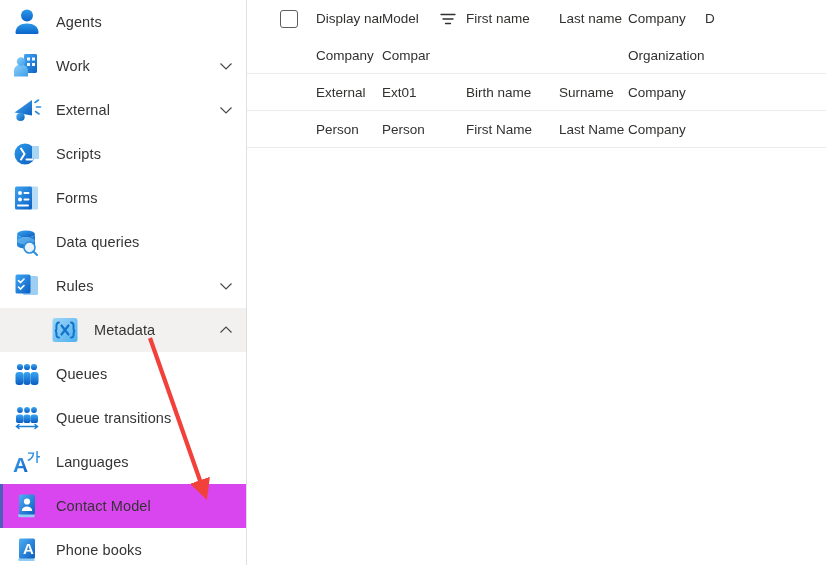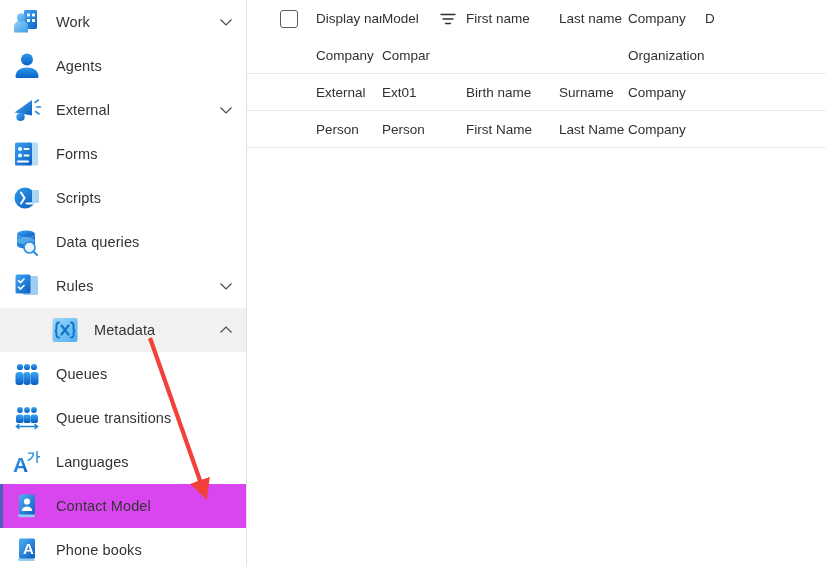--- a/index.html
+++ b/index.html
@@ -133,20 +133,37 @@
 <body>
 
 <div id="app">
 
   <nav id="sidebar">
 
     <div class="nav-item">
       <span class="nav-icon">
         <svg viewBox="0 0 34 34">
           <defs>
+            <linearGradient id="gA" x1="0" y1="0" x2="0" y2="1">
+              <stop offset="0" stop-color="#2b9ae8"></stop>
+                <stop offset="1" stop-color="#0a63c9"></stop>
+            </linearGradient>
+          </defs>
+          <circle cx="17" cy="10.5" r="6" fill="url(#gA)"></circle>
+          <path d="M5.5 27.5c0-5.8 5.1-9 11.5-9s11.5 3.2 11.5 9c0 1-0.6 1.6-1.6 1.6H7.1c-1 0-1.6-0.6-1.6-1.6z" fill="url(#gA)"></path>
+        </svg>
+      </span>
+      <span class="nav-label">Agents</span>
+      <span class="chev"></span>
+    </div>
+
+    <div class="nav-item">
+      <span class="nav-icon">
+        <svg viewBox="0 0 34 34">
+          <defs>
             <linearGradient id="gW" x1="0" y1="0" x2="1" y2="1">
               <stop offset="0" stop-color="#41a5f5"></stop>
                 <stop offset="1" stop-color="#0d62c4"></stop>
             </linearGradient>
             <linearGradient id="gW2" x1="0" y1="0" x2="1" y2="1">
               <stop offset="0" stop-color="#8fd0f7"></stop>
                 <stop offset="1" stop-color="#3d9ee8"></stop>
             </linearGradient>
           </defs>
           <rect x="14" y="5" width="13" height="19" rx="1.4" fill="url(#gW)"></rect>
@@ -163,53 +180,54 @@
         <svg viewBox="0 0 16 16" width="16" height="16">
             <path d="M2.5 5.5L8 11l5.5-5.5" fill="none" stroke="#4a4a4a" stroke-width="1.2"></path>
           </svg>
       </span>
     </div>
 
     <div class="nav-item">
       <span class="nav-icon">
         <svg viewBox="0 0 34 34">
           <defs>
-            <linearGradient id="gA" x1="0" y1="0" x2="0" y2="1">
-              <stop offset="0" stop-color="#2b9ae8"></stop>
-                <stop offset="1" stop-color="#0a63c9"></stop>
-            </linearGradient>
-          </defs>
-          <circle cx="17" cy="10.5" r="6" fill="url(#gA)"></circle>
-          <path d="M5.5 27.5c0-5.8 5.1-9 11.5-9s11.5 3.2 11.5 9c0 1-0.6 1.6-1.6 1.6H7.1c-1 0-1.6-0.6-1.6-1.6z" fill="url(#gA)"></path>
-        </svg>
-      </span>
-      <span class="nav-label">Agents</span>
-      <span class="chev"></span>
-    </div>
-
-    <div class="nav-item">
-      <span class="nav-icon">
-        <svg viewBox="0 0 34 34">
-          <defs>
             <linearGradient id="gC" x1="0" y1="0" x2="1" y2="1">
               <stop offset="0" stop-color="#4aadf0"></stop>
                 <stop offset="1" stop-color="#0c60c2"></stop>
             </linearGradient>
           </defs>
           <path d="M4.5 19.5L22 7v15.5z" fill="url(#gC)"></path>
           <ellipse cx="10.5" cy="24" rx="4.2" ry="4" fill="url(#gC)"></ellipse>
           <path d="M25 9.5l3.5-2.5M26.5 14h4M25.5 18.5l3.5 2.5" stroke="#2b8fe0" stroke-width="1.6" fill="none" stroke-linecap="round"></path>
         </svg>
       </span>
       <span class="nav-label">External</span>
       <span class="chev">
         <svg viewBox="0 0 16 16" width="16" height="16">
             <path d="M2.5 5.5L8 11l5.5-5.5" fill="none" stroke="#4a4a4a" stroke-width="1.2"></path>
           </svg>
       </span>
+    </div>
+
+    <div class="nav-item">
+      <span class="nav-icon">
+        <svg viewBox="0 0 34 34">
+          <defs>
+            <linearGradient id="gS" x1="0" y1="0" x2="1" y2="1">
+              <stop offset="0" stop-color="#2f9ceb"></stop>
+                <stop offset="1" stop-color="#0a5cc0"></stop>
+            </linearGradient>
+          </defs>
+          <circle cx="15" cy="17" r="10.5" fill="url(#gS)"></circle>
+          <path d="M11 11.5l3.5 5.5-3.5 5.5M16.5 22.5h6" stroke="#fff" stroke-width="2" fill="none" stroke-linecap="round"></path>
+          <rect x="22" y="9" width="7" height="13" rx="1" fill="#a9d6f5"></rect>
+        </svg>
+      </span>
+      <span class="nav-label">Scripts</span>
+      <span class="chev"></span>
     </div>
 
     <div class="nav-item">
       <span class="nav-icon">
         <svg viewBox="0 0 34 34">
           <defs>
             <linearGradient id="gF" x1="0" y1="0" x2="1" y2="1">
               <stop offset="0" stop-color="#3ba3f0"></stop>
                 <stop offset="1" stop-color="#0b5fc2"></stop>
             </linearGradient>
@@ -217,38 +235,20 @@
           <rect x="18" y="5.5" width="10" height="23" rx="1.2" fill="#b8dcf5"></rect>
           <rect x="5" y="5.5" width="17" height="23" rx="1.6" fill="url(#gF)"></rect>
           <circle cx="10" cy="12" r="2" fill="#fff"></circle>
           <rect x="13.5" y="11" width="6" height="2" rx="1" fill="#fff"></rect>
           <circle cx="10" cy="18.5" r="2" fill="#fff"></circle>
           <rect x="13.5" y="17.5" width="6" height="2" rx="1" fill="#fff"></rect>
           <rect x="7" y="23.5" width="12" height="2" rx="1" fill="#fff"></rect>
         </svg>
       </span>
       <span class="nav-label">Forms</span>
-      <span class="chev"></span>
-    </div>
-
-    <div class="nav-item">
-      <span class="nav-icon">
-        <svg viewBox="0 0 34 34">
-          <defs>
-            <linearGradient id="gS" x1="0" y1="0" x2="1" y2="1">
-              <stop offset="0" stop-color="#2f9ceb"></stop>
-                <stop offset="1" stop-color="#0a5cc0"></stop>
-            </linearGradient>
-          </defs>
-          <circle cx="15" cy="17" r="10.5" fill="url(#gS)"></circle>
-          <path d="M11 11.5l3.5 5.5-3.5 5.5M16.5 22.5h6" stroke="#fff" stroke-width="2" fill="none" stroke-linecap="round"></path>
-          <rect x="22" y="9" width="7" height="13" rx="1" fill="#a9d6f5"></rect>
-        </svg>
-      </span>
-      <span class="nav-label">Scripts</span>
       <span class="chev"></span>
     </div>
 
     <div class="nav-item">
       <span class="nav-icon">
         <svg viewBox="0 0 34 34">
           <defs>
             <linearGradient id="gD" x1="0" y1="0" x2="1" y2="1">
               <stop offset="0" stop-color="#3aa4f0"></stop>
                 <stop offset="1" stop-color="#0b5cbf"></stop>

